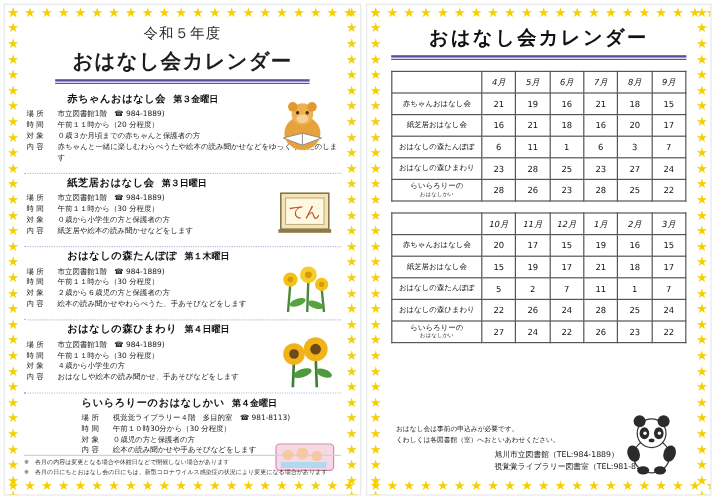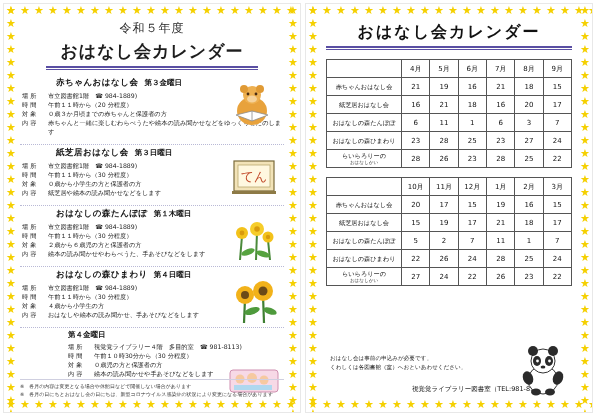--- a/index.html
+++ b/index.html
@@ -53,21 +53,21 @@
   .foot{position:absolute;left:2px;right:2px;bottom:0;font-size:5px;color:#333;line-height:8px;border-top:1px solid #cfcfe0;padding-top:2px;}
   .foot .bullet{display:block;}
 
   
   .r-title{text-align:center;font-size:16px;font-weight:bold;letter-spacing:2px;margin-top:4px;color:#111;}
   .r-rule{height:2px;background:#5a4fa3;margin:3px 6px 0 6px;}
   .r-rule2{height:1px;background:#5a4fa3;margin:1px 6px 0 6px;}
 
   table.cal{border-collapse:collapse;margin:9px auto 0 auto;width:246px;table-layout:fixed;}
   table.cal td,table.cal th{border:1px solid #555;text-align:center;font-size:7px;height:15px;padding:0;color:#111;font-weight:normal;}
-  table.cal th{font-size:7px;}
+  table.cal th{font-size:7px;font-style:italic;}
   table.cal .rowhead{width:72px;font-size:6.2px;line-height:8px;text-align:center;padding:1px 1px;}
   table.cal .rowhead .ruby{display:block;font-size:4.6px;color:#333;line-height:5px;}
   table.cal td.num{width:29px;}
 
   .note{position:absolute;left:10px;bottom:26px;font-size:5.6px;line-height:9px;color:#222;}
   .contact{position:absolute;left:92px;bottom:4px;font-size:6.5px;line-height:10px;color:#111;}
   .contact .ln{white-space:nowrap;}
   .panda{position:absolute;right:4px;bottom:2px;width:62px;height:54px;}
 </style>
 </head>
@@ -292,20 +292,21 @@
           </g>
           <circle cx="19" cy="22" r="4" fill="#6b4a18"></circle>
           <circle cx="37" cy="18" r="4.5" fill="#6b4a18"></circle>
           <ellipse cx="26" cy="38" rx="8" ry="3.4" fill="#4e9a3c" transform="rotate(-18 26 38)"></ellipse>
           <ellipse cx="44" cy="38" rx="7" ry="3.2" fill="#4e9a3c" transform="rotate(20 44 38)"></ellipse>
         </svg>
       </div>
 
       <div class="evt last">
         <div class="evt-title">
+          <span class="ttl">らいらろりーのおはなしかい</span>
           <span class="when">第４金曜日</span>
         </div>
         <div class="rows">
           <div class="row">
               <span class="lbl">場所</span>
               <span class="val">視覚覚ライブラリー４階　多目的室　☎ 981-8113)</span>
             </div>
           <div class="row">
               <span class="lbl">時間</span>
               <span class="val">午前１０時30分から（30 分程度）</span>
@@ -539,20 +540,21 @@
           </tr>
         </tbody>
       </table>
 
       <div class="note">
         <div>おはなし会は事前の申込みが必要です。</div>
         <div>くわしくは各図書館（室）へおといあわせください。</div>
       </div>
 
       <div class="contact">
+        <div class="ln">旭川市立図書館（TEL:984-1889）</div>
         <div class="ln">視覚覚ライブラリー図書室（TEL:981-8113）</div>
       </div>
 
       <svg class="panda" viewBox="0 0 62 54">
         <ellipse cx="31" cy="38" rx="15" ry="14" fill="#ffffff" stroke="#333" stroke-width="1"></ellipse>
         <circle cx="31" cy="19" r="12" fill="#ffffff" stroke="#333" stroke-width="1"></circle>
         <circle cx="21" cy="9" r="5" fill="#2b2b2b"></circle>
         <circle cx="41" cy="9" r="5" fill="#2b2b2b"></circle>
         <ellipse cx="25" cy="19" rx="4" ry="5" fill="#2b2b2b"></ellipse>
         <ellipse cx="37" cy="19" rx="4" ry="5" fill="#2b2b2b"></ellipse>

